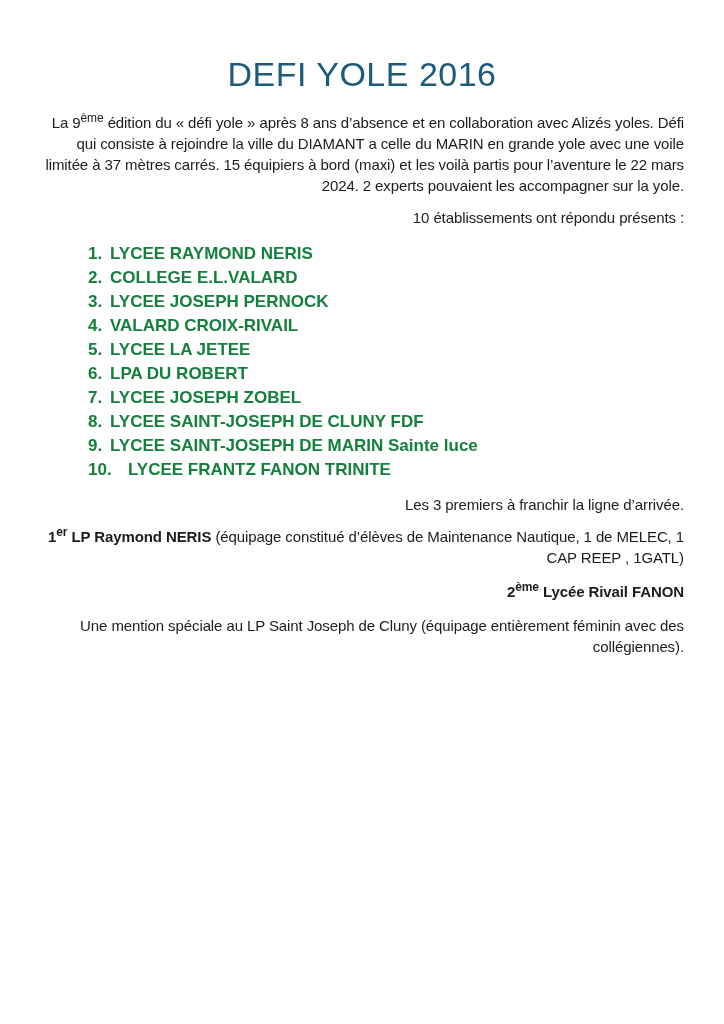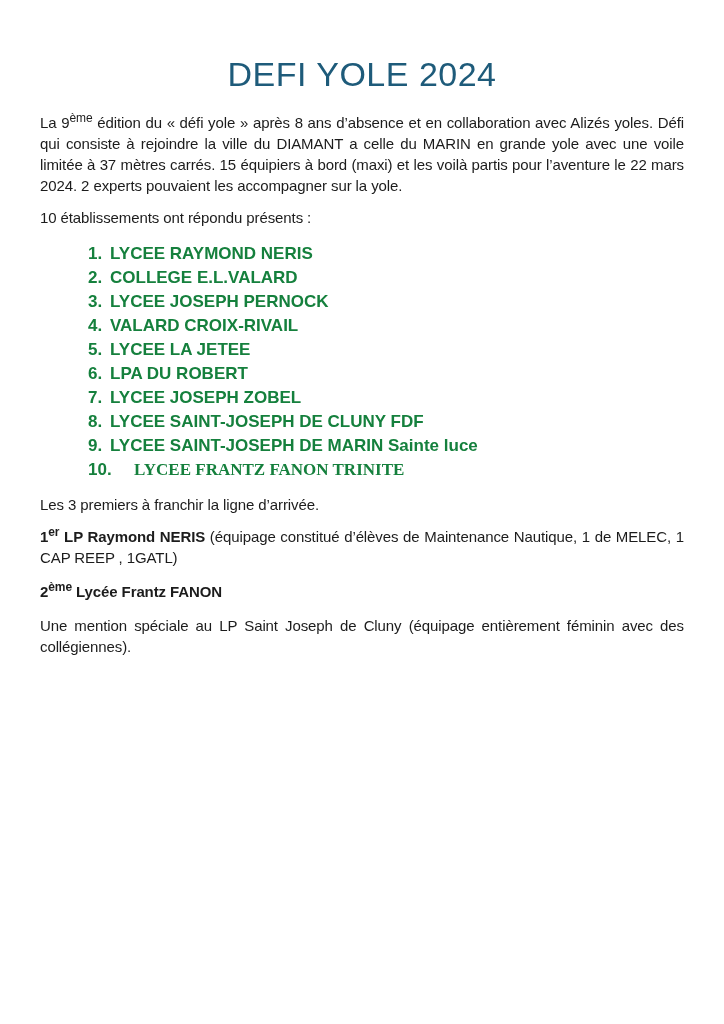--- a/index.html
+++ b/index.html
@@ -28,20 +28,21 @@
     font-weight: 400;
     letter-spacing: 0.5px;
     color: #1e5b7a;
     text-align: center;
   }
   p.para {
     margin: 0 0 11px 0;
     font-size: 15px;
     line-height: 21px;
     letter-spacing: -0.1px;
+    text-align: right;
   }
   .justify { text-align: justify; }
   sup.ord {
     font-size: 12px;
     line-height: 0;
     vertical-align: super;
   }
   ol.establishments {
     list-style: none;
     margin: 14px 0 12px 0;
@@ -55,32 +56,31 @@
     white-space: nowrap;
   }
   ol.establishments .num {
     display: inline-block;
     min-width: 22px;
   }
   ol.establishments li.item-wide .num {
     min-width: 24px;
   }
   ol.establishments li.item-wide .name {
-    margin-left: 22px;
-    font-family: Liberation Serif, serif;
+    margin-left: 16px;
   }
   p.result { margin-bottom: 13px; }
   p.result b, p.result strong { font-weight: 700; }
 </style>
 </head>
 <body>
 
 <div class="page">
 
-  <h1 class="doc-title">DEFI YOLE 2024</h1>
+  <h1 class="doc-title">DEFI YOLE 2016</h1>
 
   <p class="para justify">
     <span>La 9</span><sup class="ord">ème</sup><span> édition du « défi yole » après 8 ans d’absence et en collaboration avec Alizés yoles. Défi qui consiste à rejoindre la ville du DIAMANT a celle du MARIN en grande yole avec une voile limitée à 37 mètres carrés. 15 équipiers à bord (maxi) et les voilà partis pour l’aventure le 22 mars 2024. 2 experts pouvaient les accompagner sur la yole.</span>
   </p>
 
   <p class="para">10 établissements ont répondu présents :</p>
 
   <ol class="establishments">
     <li><span class="num">1.</span><span class="name">LYCEE RAYMOND NERIS</span></li>
     <li><span class="num">2.</span><span class="name">COLLEGE E.L.VALARD</span></li>
@@ -95,19 +95,19 @@
   </ol>
 
 
   <p class="para">Les 3 premiers à franchir la ligne d’arrivée.</p>
 
   <p class="para result justify">
     <strong><span>1</span><sup class="ord">er</sup><span> LP Raymond NERIS</span></strong><span> (équipage constitué d’élèves de Maintenance Nautique, 1 de MELEC, 1 CAP REEP , 1GATL)</span>
   </p>
 
   <p class="para result">
-    <strong><span>2</span><sup class="ord">ème</sup><span> Lycée Frantz FANON</span></strong><span></span>
+    <strong><span>2</span><sup class="ord">ème</sup><span> Lycée Rivail FANON</span></strong><span></span>
   </p>
 
 
   <p class="para justify">Une mention spéciale au LP Saint Joseph de Cluny (équipage entièrement féminin avec des collégiennes).</p>
 
 </div>
 
 </body></html>

